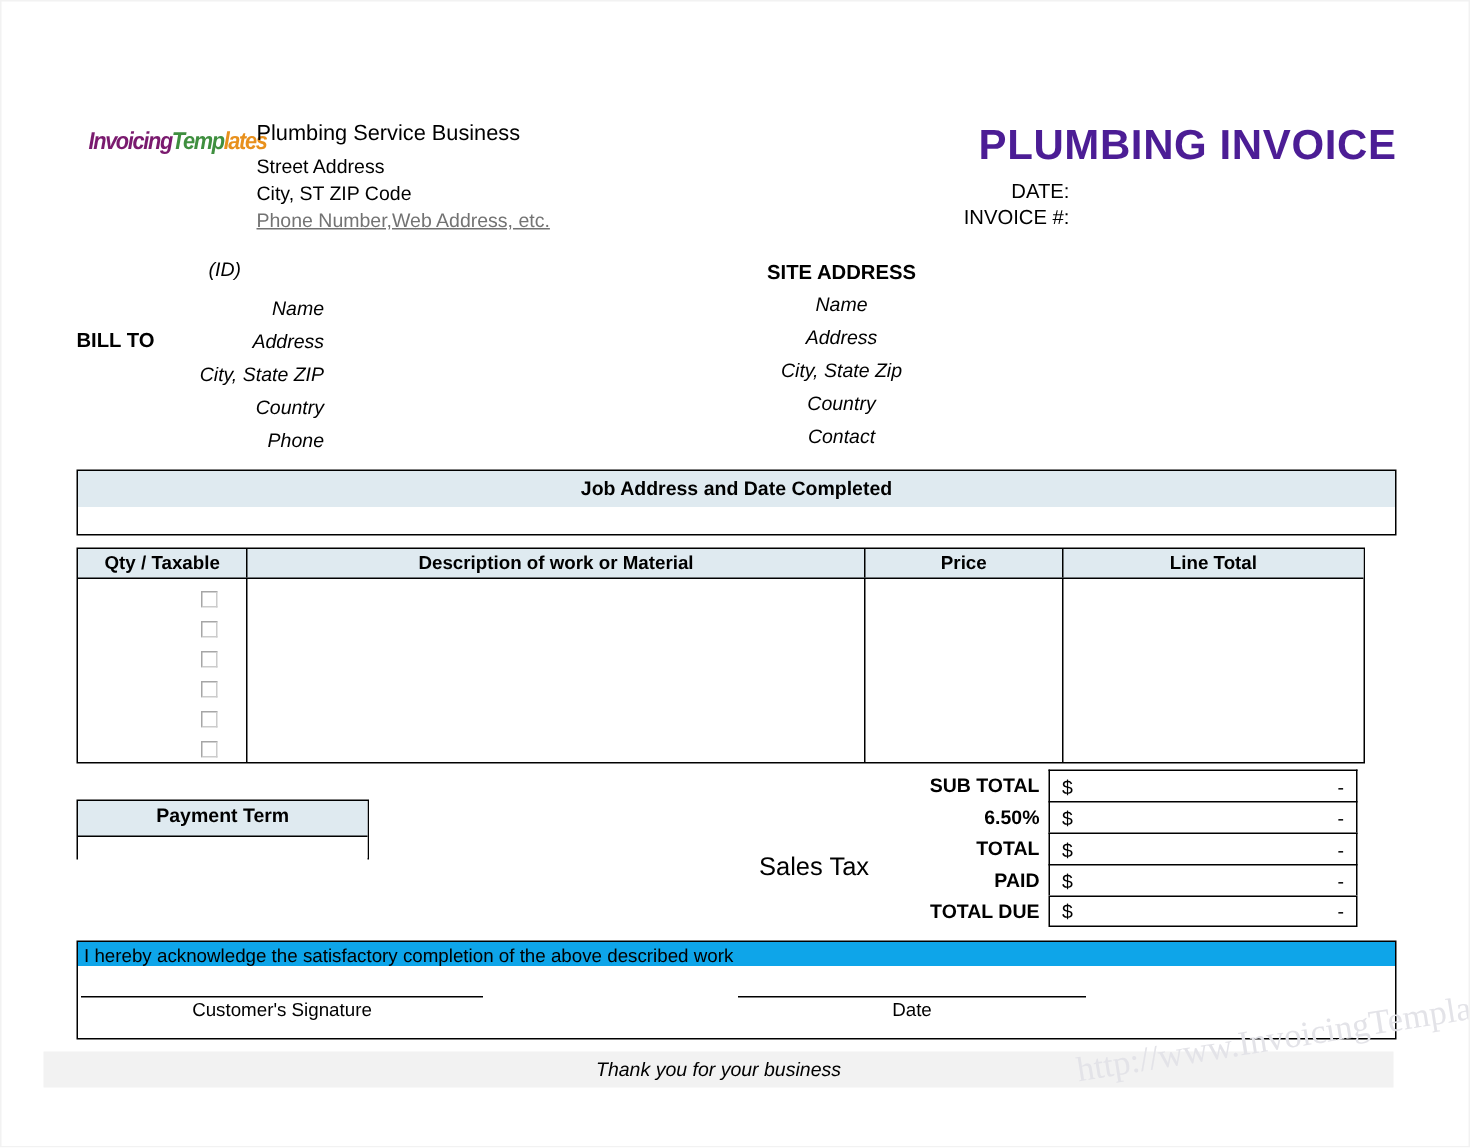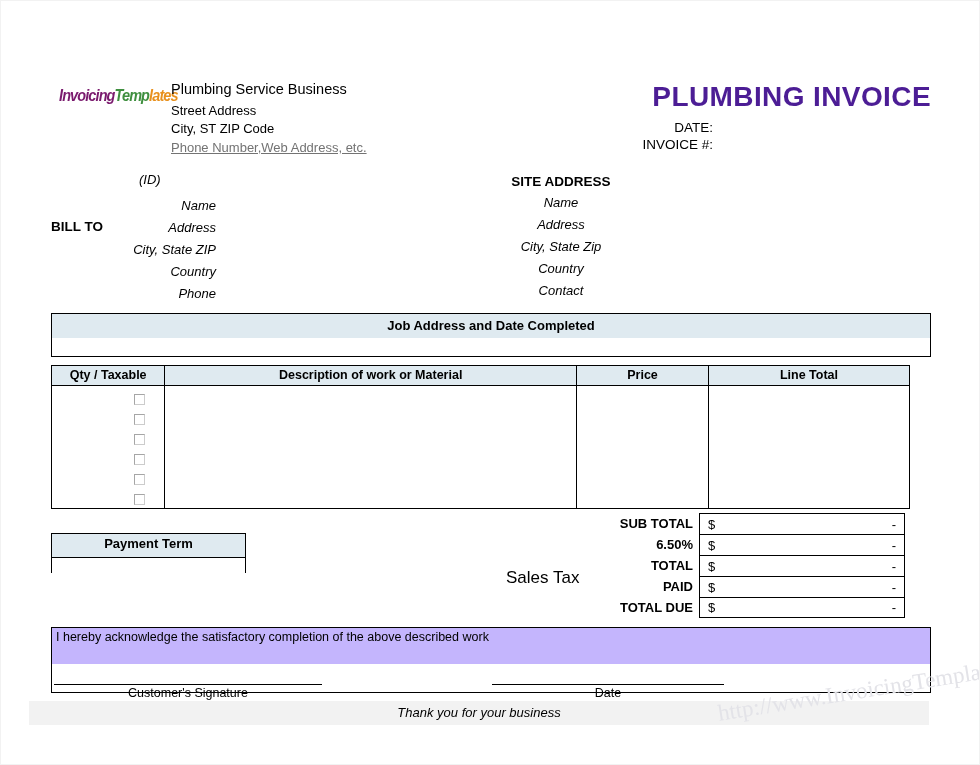--- a/index.html
+++ b/index.html
@@ -303,23 +303,23 @@
     position: absolute;
     left: 50px;
     top: 626px;
     width: 880px;
     height: 66px;
     border: 1px solid #000000;
     box-sizing: border-box;
     background: #ffffff;
   }
   #ack-text {
-    height: 36px;
+    height: 16px;
     line-height: 19px;
-    background: #c4b5fd;
+    background: #0ea5e9;
     font-size: 12.5px;
     padding-left: 4px;
     box-sizing: border-box;
     white-space: nowrap;
   }
   #sign-area {
     position: relative;
     height: 44px;
   }
   .sig-line {

